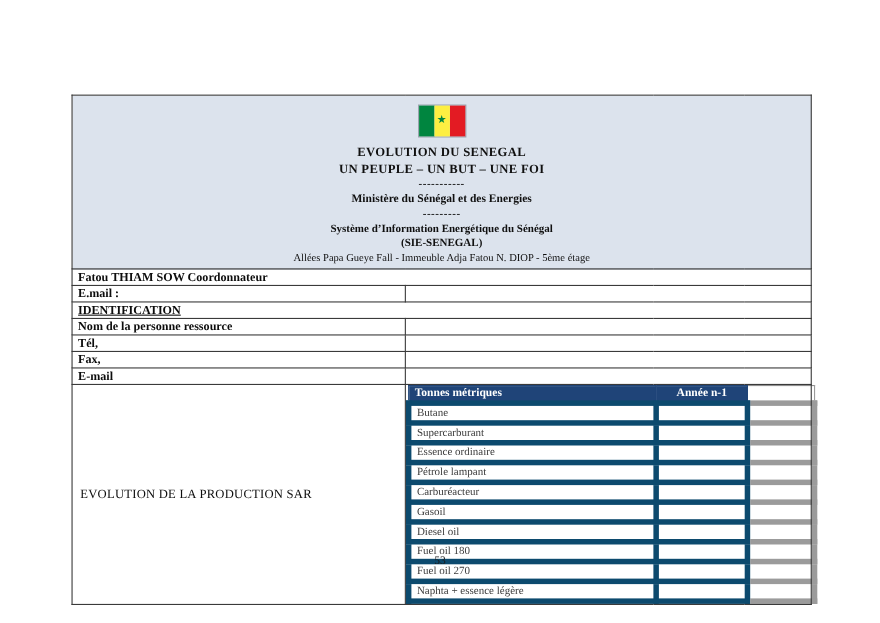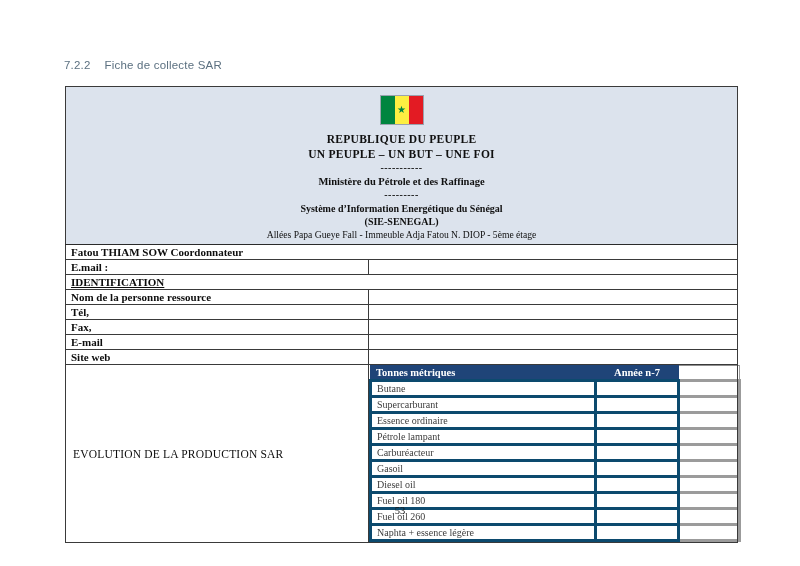--- a/index.html
+++ b/index.html
@@ -120,21 +120,21 @@
   }
   .evo-host { padding: 0 !important; }
 
   
   .prod-table {
     width: 100%;
     border-collapse: collapse;
     table-layout: fixed;
   }
   .prod-table td, .prod-table th {
-    border: 3px solid #0c4a6e;
+    border: 5px solid #0c4a6e;
     padding: 0;
     height: 13px;
   }
   .prod-table thead th {
     background: #1f4478;
     color: #ffffff;
     font-weight: bold;
     font-size: 10.5px;
     text-align: left;
     padding: 1px 0 1px 5px;
@@ -167,46 +167,43 @@
     font-family: "Liberation Serif", serif;
     font-size: 10.5px;
     color: #1a1a1a;
   }
 </style>
 </head>
 <body>
 
 <div class="page">
 
-  <div class="section-heading">
-    <span class="num">7.2.2</span><span>Fiche de collecte SAR</span>
-  </div>
 
   <table class="form-table">
     <colgroup>
       <col style="width:303px">
       <col style="width:225px">
       <col style="width:83px">
       <col style="width:61px">
     </colgroup>
     <tbody>
 
       <tr>
         <td class="banner" colspan="4">
           <div class="flag">
             <div class="band g"></div>
             <div class="band y">
                 <span class="star">★</span>
               </div>
             <div class="band r"></div>
           </div>
-          <div class="l1">REPUBLIQUE DU PEUPLE</div>
+          <div class="l1">EVOLUTION DU SENEGAL</div>
           <div class="l1">UN PEUPLE – UN BUT – UNE FOI</div>
           <div class="dash">-----------</div>
-          <div class="l2">Ministère du Pétrole et des Raffinage</div>
+          <div class="l2">Ministère du Sénégal et des Energies</div>
           <div class="dash">---------</div>
           <div class="l3">Système d’Information Energétique du Sénégal</div>
           <div class="l3">(SIE-SENEGAL)</div>
           <div class="l4">Allées Papa Gueye Fall - Immeuble Adja Fatou N. DIOP - 5ème étage</div>
         </td>
       </tr>
 
       <tr>
         <td class="lbl" colspan="4">Fatou THIAM SOW Coordonnateur</td>
       </tr>
@@ -227,40 +224,36 @@
       <tr>
         <td class="lbl">Tél,</td>
         <td class="val" colspan="3"></td>
       </tr>
       <tr>
         <td class="lbl">Fax,</td>
         <td class="val" colspan="3"></td>
       </tr>
       <tr>
         <td class="lbl">E-mail</td>
-        <td class="val" colspan="3"></td>
-      </tr>
-      <tr>
-        <td class="lbl">Site web</td>
         <td class="val" colspan="3"></td>
       </tr>
 
       <tr>
         <td class="evo-label">EVOLUTION DE LA PRODUCTION SAR</td>
         <td class="evo-host" colspan="3">
           <table class="prod-table">
             <colgroup>
               <col style="width:225px">
               <col style="width:83px">
               <col style="width:61px">
             </colgroup>
             <thead>
               <tr>
                 <th>Tonnes métriques</th>
-                <th class="center">Année n-7</th>
+                <th class="center">Année n-1</th>
                 <th class="nofill"></th>
               </tr>
             </thead>
             <tbody>
                 <tr>
                   <td class="name">Butane</td>
                   <td class="cell"></td>
                   <td class="tail"></td>
                 </tr>
                 <tr>
@@ -292,21 +285,21 @@
                   <td class="name">Diesel oil</td>
                   <td class="cell"></td>
                   <td class="tail"></td>
                 </tr>
                 <tr>
                   <td class="name">Fuel oil 180</td>
                   <td class="cell"></td>
                   <td class="tail"></td>
                 </tr>
                 <tr>
-                  <td class="name">Fuel oil 260</td>
+                  <td class="name">Fuel oil 270</td>
                   <td class="cell"></td>
                   <td class="tail"></td>
                 </tr>
                 <tr>
                   <td class="name">Naphta + essence légère</td>
                   <td class="cell"></td>
                   <td class="tail"></td>
                 </tr>
               </tbody>
           </table>

